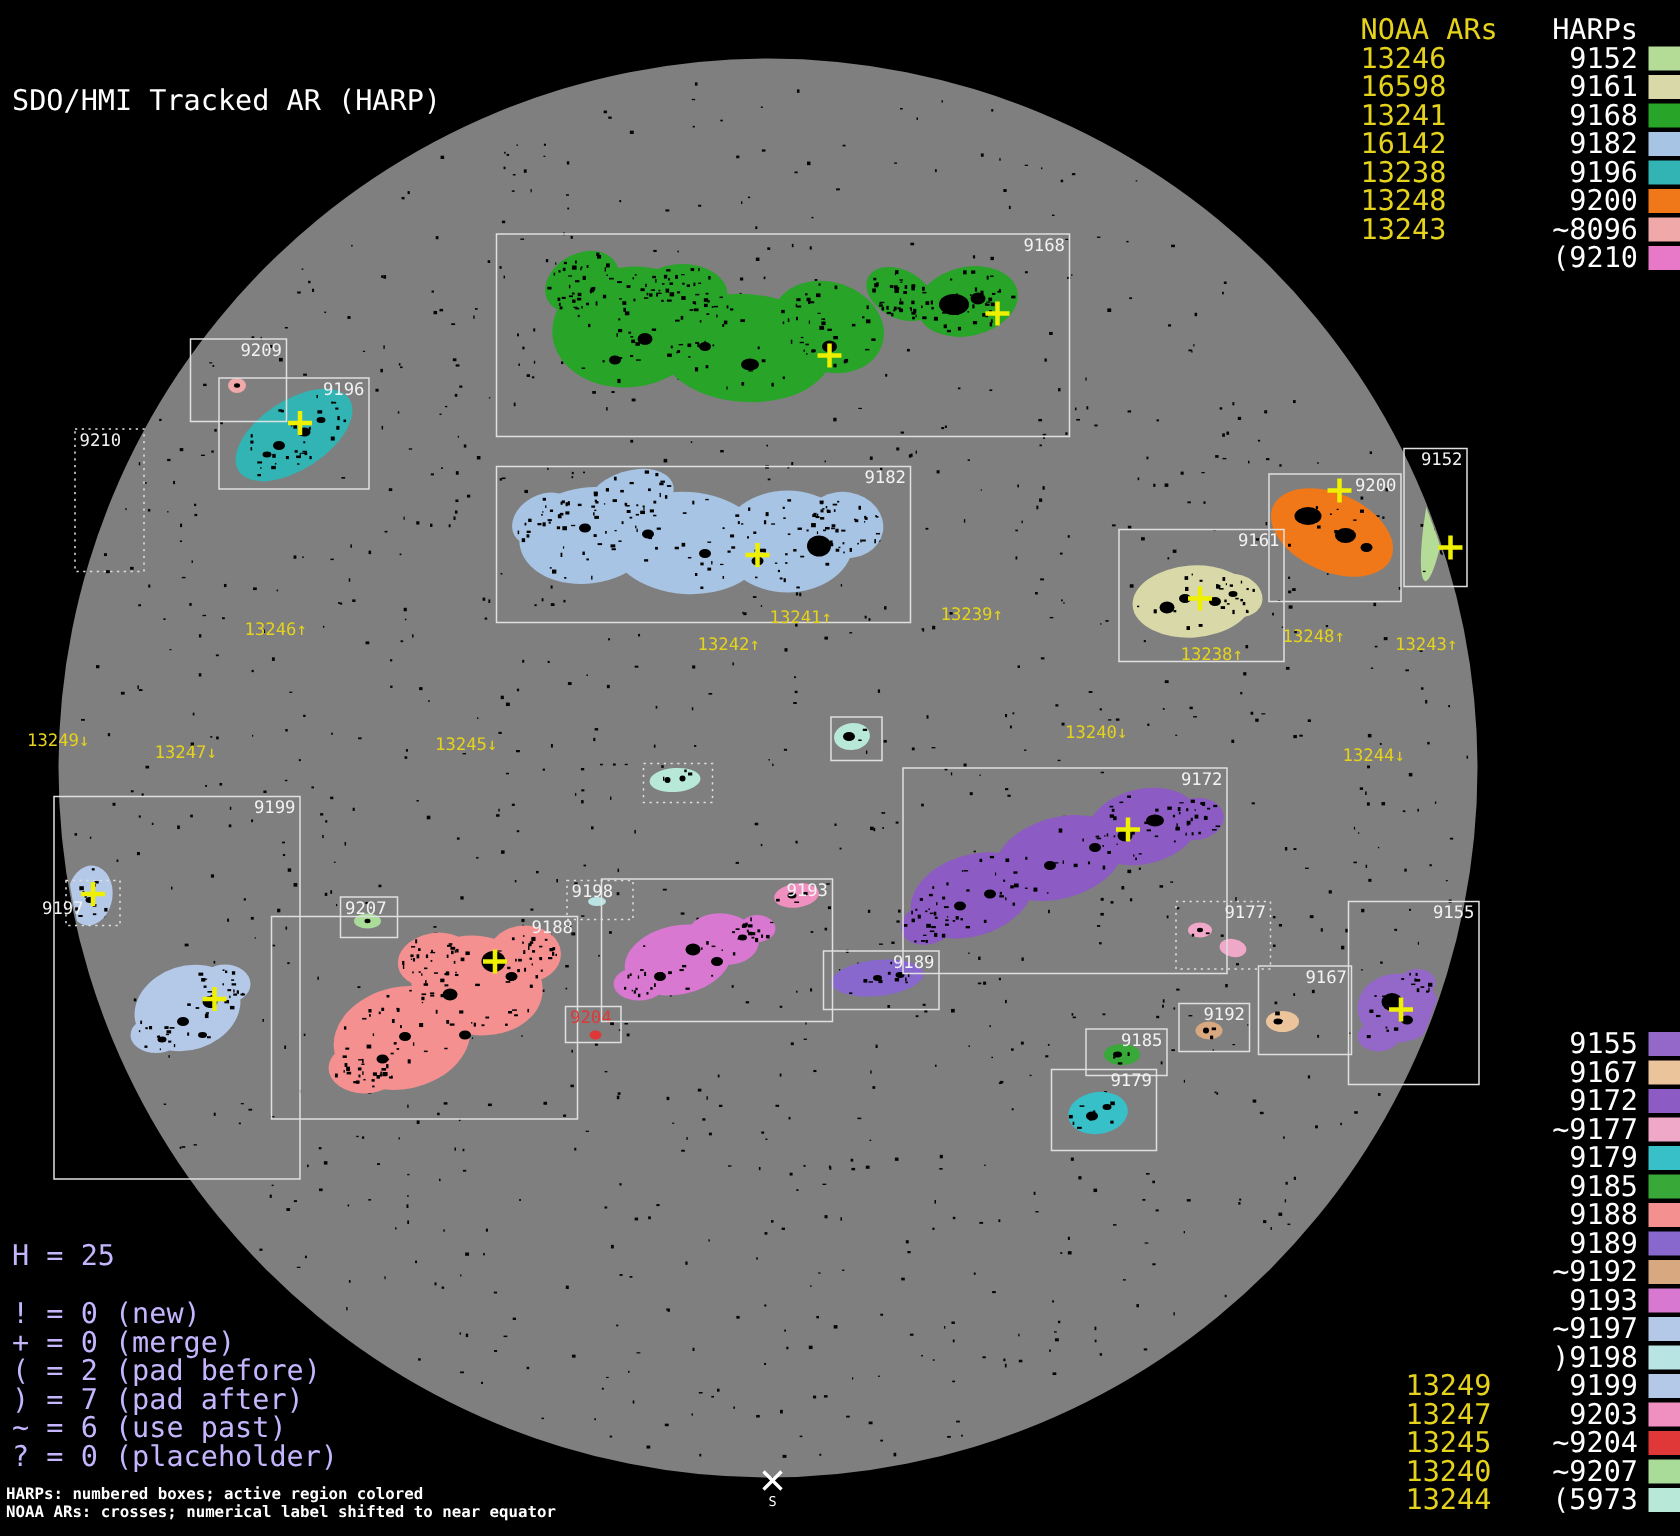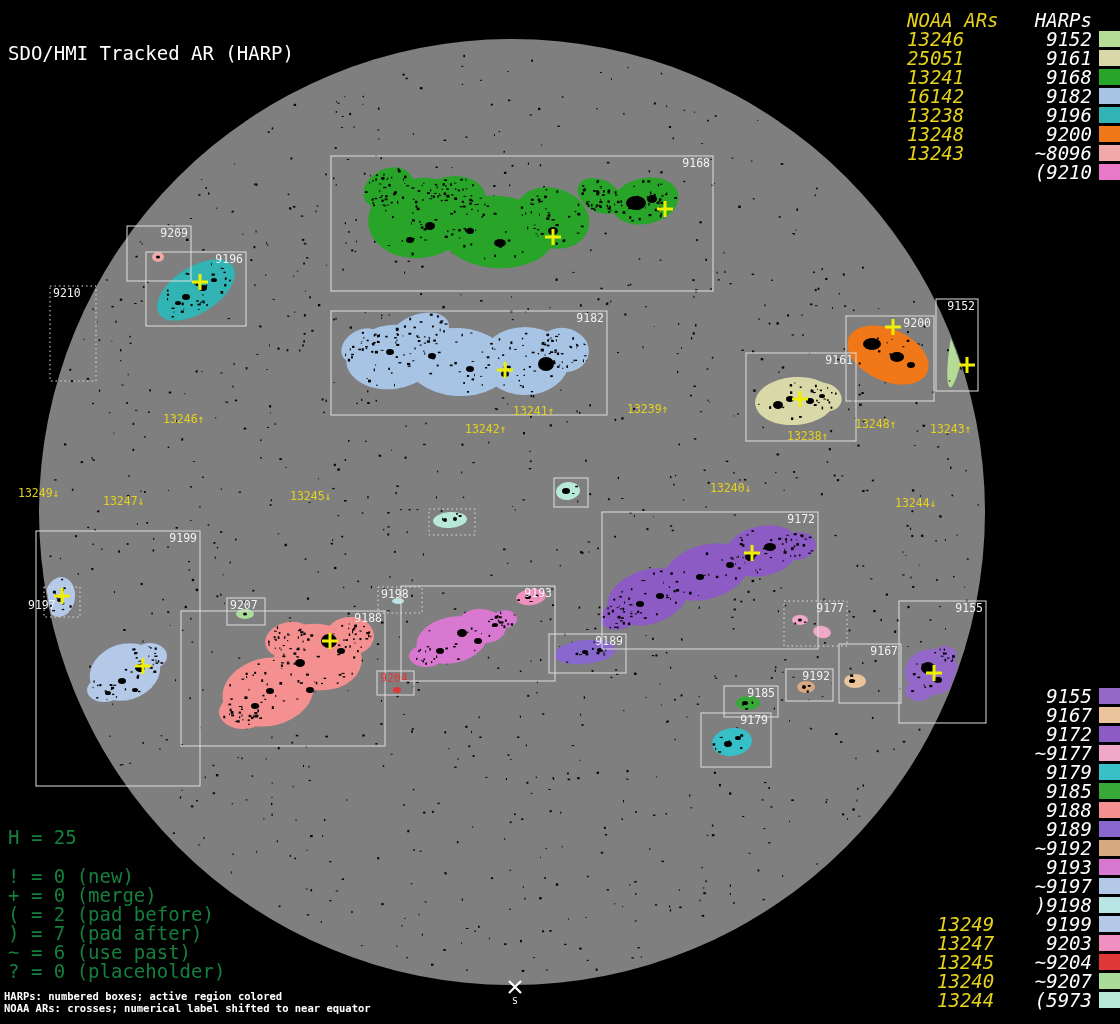--- a/index.html
+++ b/index.html
@@ -4,33 +4,33 @@
 <style>
   * { margin:0; padding:0; box-sizing:border-box; }
   html,body { background:#000; }
   body {
     width:1120px; height:1024px; position:relative; overflow:hidden;
     font-family:"DejaVu Sans Mono", monospace;
   }
   .screen { position:absolute; left:0; top:0; width:1120px; height:1024px; background:#000; }
   svg { position:absolute; left:0; top:0; }
 
-  .header { position:absolute; left:8px; top:6px; color:#fff; font-size:19px; line-height:19px; white-space:pre; }
+  .header { position:absolute; left:8px; top:20px; color:#fff; font-size:19px; line-height:19px; white-space:pre; }
 
-  .legend { position:absolute; right:0; display:flex; flex-direction:column;font-style:italic; }
+  .legend { position:absolute; right:0; display:flex; flex-direction:column; }
   .legend-top { top:10px; }
   .legend-bottom { top:686px; }
   .lrow { display:flex; align-items:center; height:19px; }
   .noaa-col { width:107px; color:#e5d21c; font-size:19px; }
   .harp-col { width:78px; color:#fff; font-size:19px; text-align:right; white-space:pre; }
   .swatch { width:21px; height:16px; margin-left:7px; }
   .swatch.empty { background:transparent !important; }
   .legend-bottom .noaa-col { padding-left:30px; }
 
-  .stats { position:absolute; left:8px; top:828px; color:#15803d; font-size:19px; line-height:19px; white-space:pre; }
+  .stats { position:absolute; left:8px; top:828px; color:#c4b5fd; font-size:19px; line-height:19px; white-space:pre; }
   .stats .hline { margin-bottom:20px; }
 
   .footnotes { position:absolute; left:4px; top:990px; color:#fff; font-size:10.5px; line-height:12px; white-space:pre;font-weight:bold; }
 </style>
 </head>
 <body>
 
 <div class="screen">
   <svg id="disk" width="1120" height="1024" viewBox="0 0 1120 1024">
       <circle cx="512" cy="512" r="473" fill="#7f7f7f"></circle>
@@ -2354,21 +2354,21 @@
         <span class="noaa-col">NOAA ARs</span>
         <span class="harp-col">HARPs</span>
         <span class="swatch empty"></span>
       </div>
       <div class="lrow">
         <span class="noaa-col">13246</span>
         <span class="harp-col">9152</span>
         <span class="swatch" style="background: rgb(180, 220, 150);"></span>
       </div>
       <div class="lrow">
-        <span class="noaa-col">25051</span>
+        <span class="noaa-col">16598</span>
         <span class="harp-col">9161</span>
         <span class="swatch" style="background: rgb(216, 216, 168);"></span>
       </div>
       <div class="lrow">
         <span class="noaa-col">13241</span>
         <span class="harp-col">9168</span>
         <span class="swatch" style="background: rgb(40, 164, 40);"></span>
       </div>
       <div class="lrow">
         <span class="noaa-col">16142</span>

